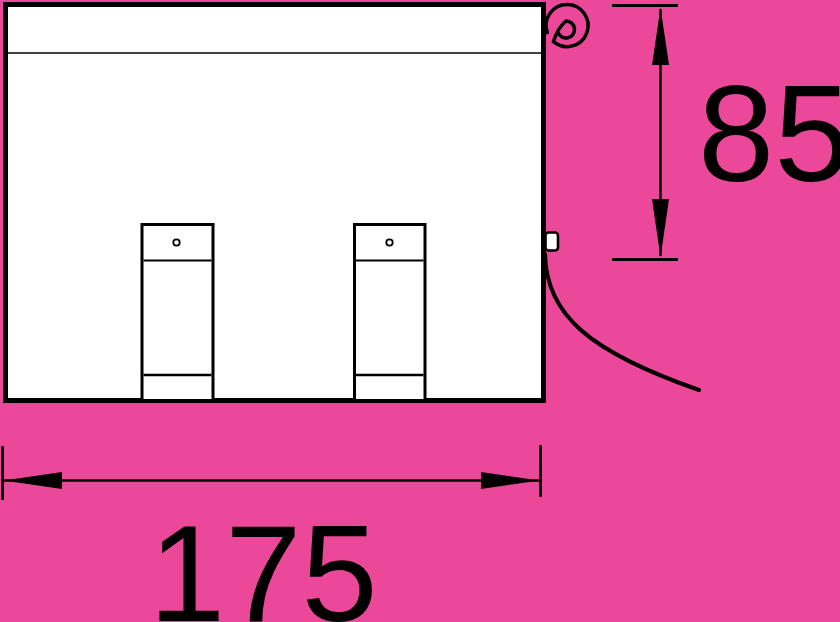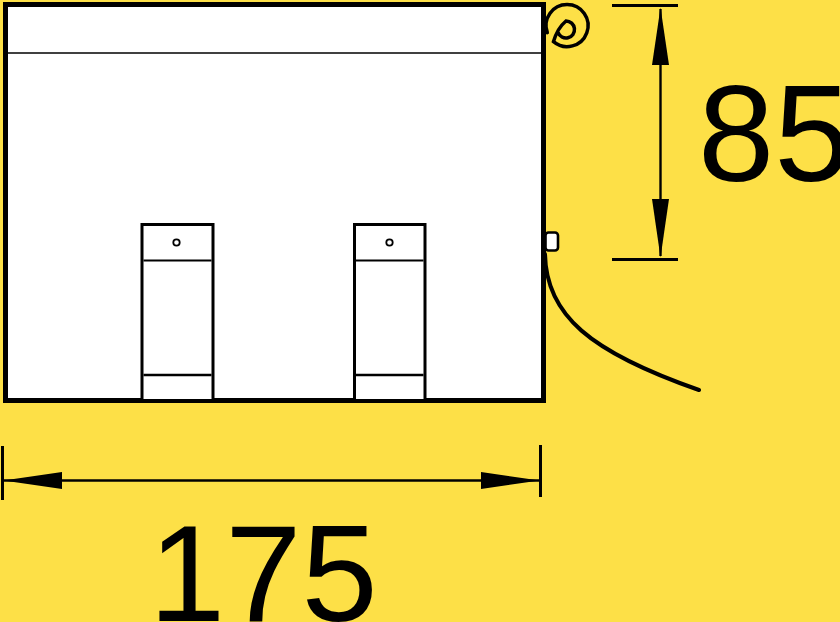--- a/index.html
+++ b/index.html
@@ -4,21 +4,21 @@
 <style>
   html, body {
     margin: 0;
     padding: 0;
     background: #ffffff;
   }
   .stage {
     position: relative;
     width: 840px;
     height: 622px;
-    background: #fde047;
+    background: #ec4899;
     overflow: hidden;
   }
   svg { display: block; }
   .dim-text {
     font-family: "Liberation Sans", sans-serif;
     font-weight: 400;
     fill: #000000;
   }
 </style>
 </head>

